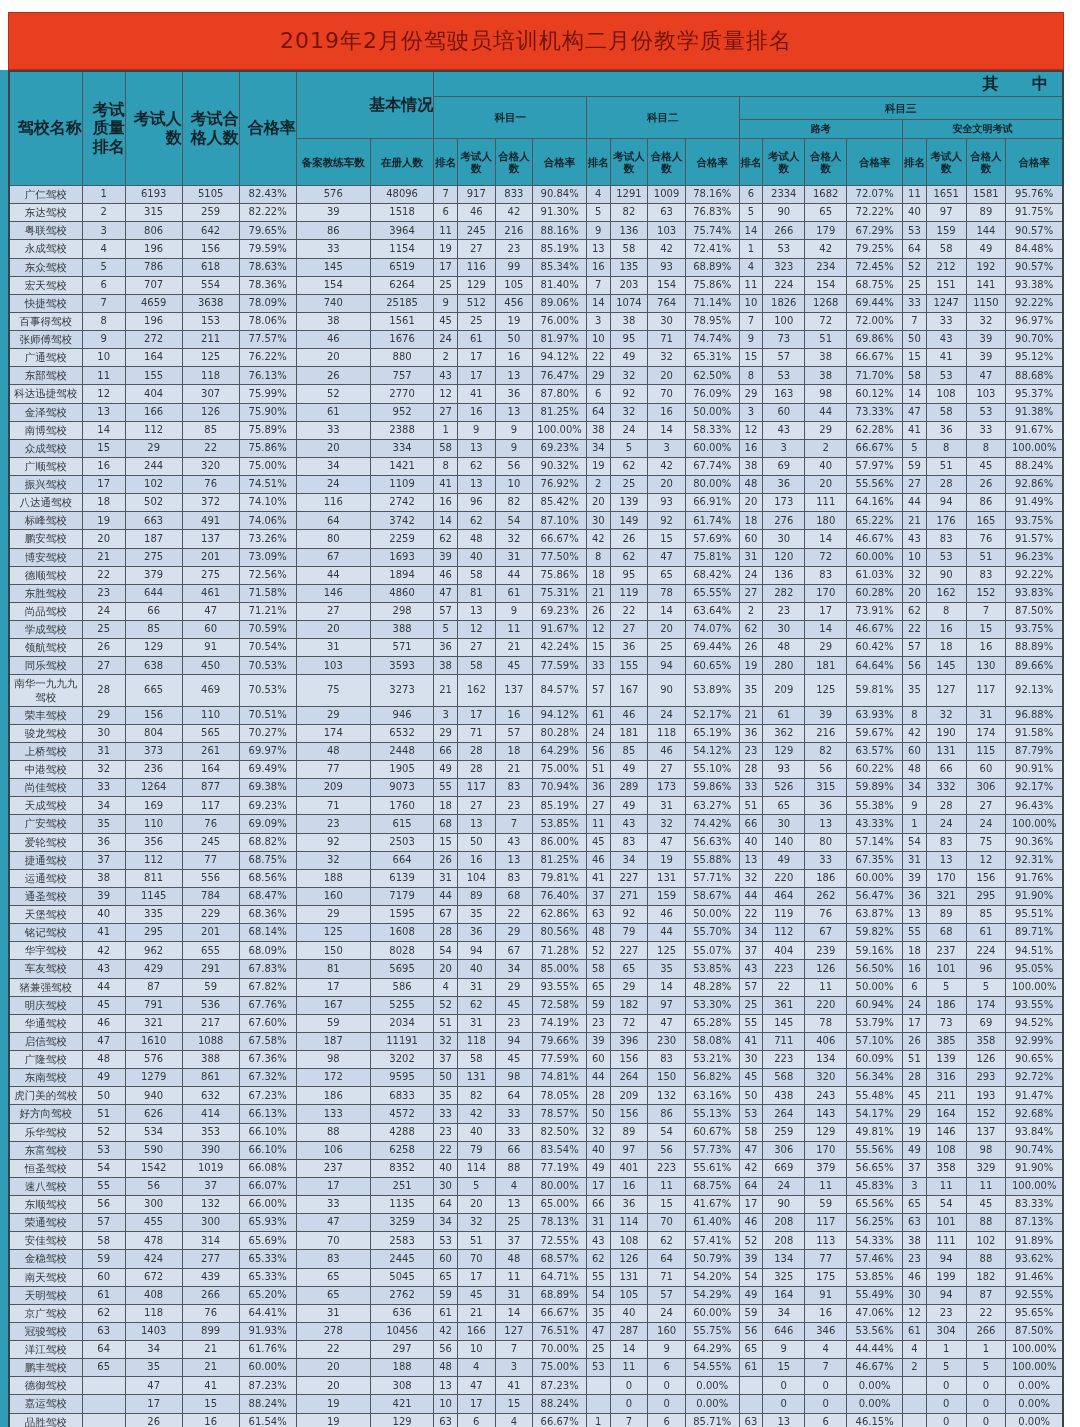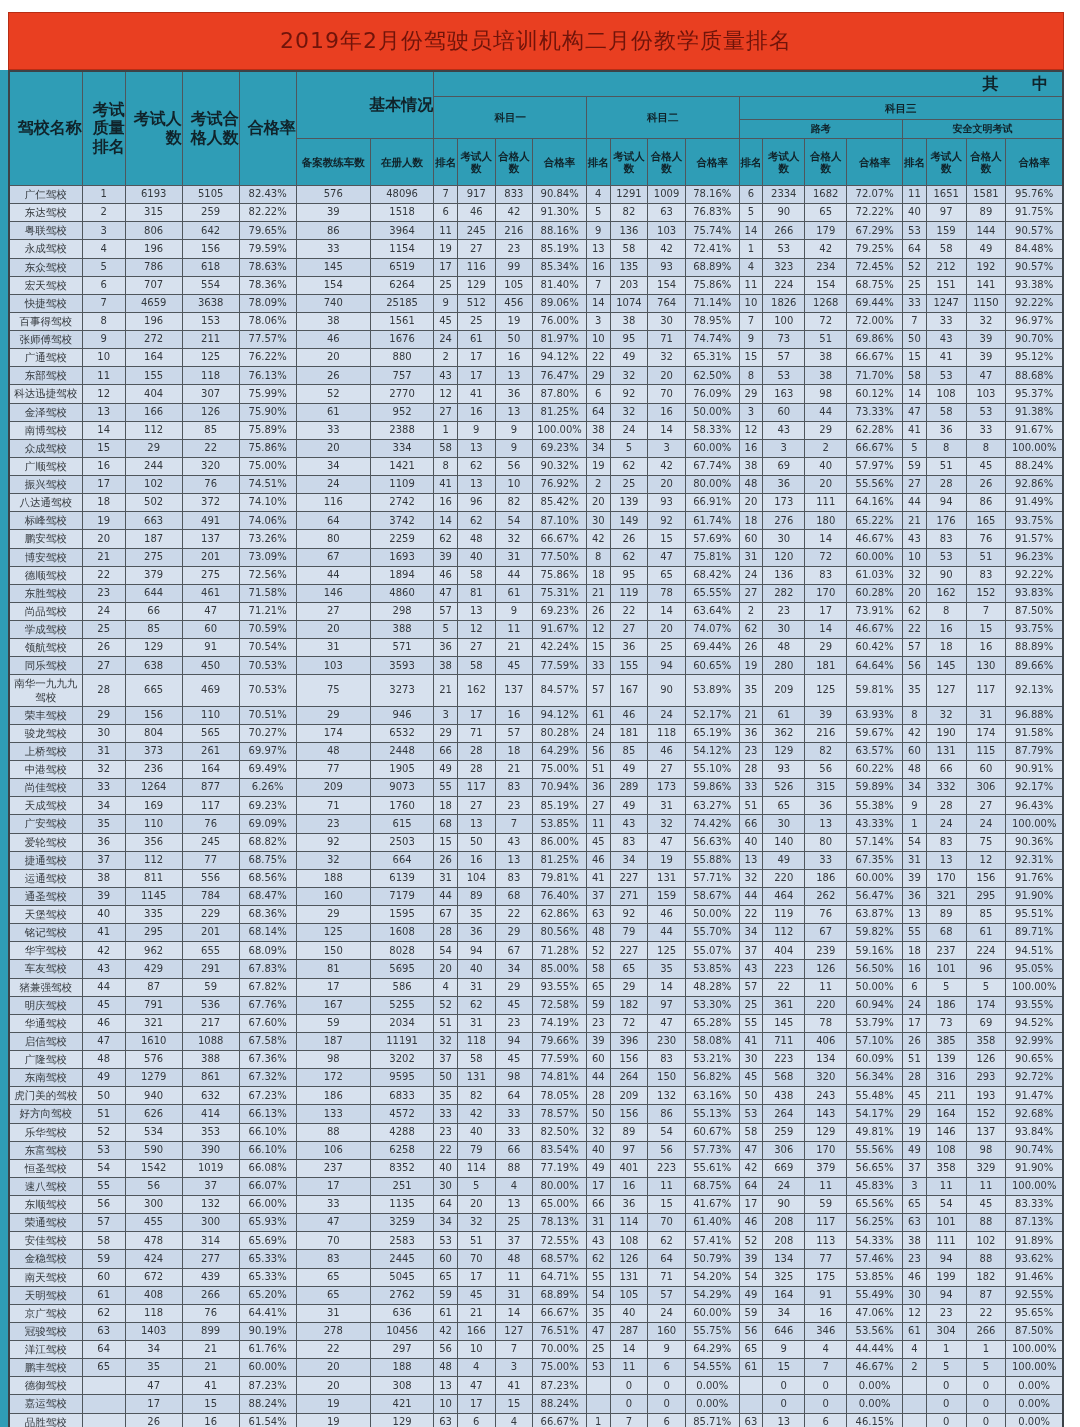--- a/index.html
+++ b/index.html
@@ -901,21 +901,21 @@
             <td>48</td>
             <td>66</td>
             <td>60</td>
             <td>90.91%</td>
           </tr>
           <tr>
             <td class="name">尚佳驾校</td>
             <td>33</td>
             <td>1264</td>
             <td>877</td>
-            <td>6.26%</td>
+            <td>69.38%</td>
             <td>209</td>
             <td>9073</td>
             <td>55</td>
             <td>117</td>
             <td>83</td>
             <td>70.94%</td>
             <td>36</td>
             <td>289</td>
             <td>173</td>
             <td>59.86%</td>
@@ -1651,21 +1651,21 @@
             <td>12</td>
             <td>23</td>
             <td>22</td>
             <td>95.65%</td>
           </tr>
           <tr>
             <td class="name">冠骏驾校</td>
             <td>63</td>
             <td>1403</td>
             <td>899</td>
-            <td>90.19%</td>
+            <td>91.93%</td>
             <td>278</td>
             <td>10456</td>
             <td>42</td>
             <td>166</td>
             <td>127</td>
             <td>76.51%</td>
             <td>47</td>
             <td>287</td>
             <td>160</td>
             <td>55.75%</td>

